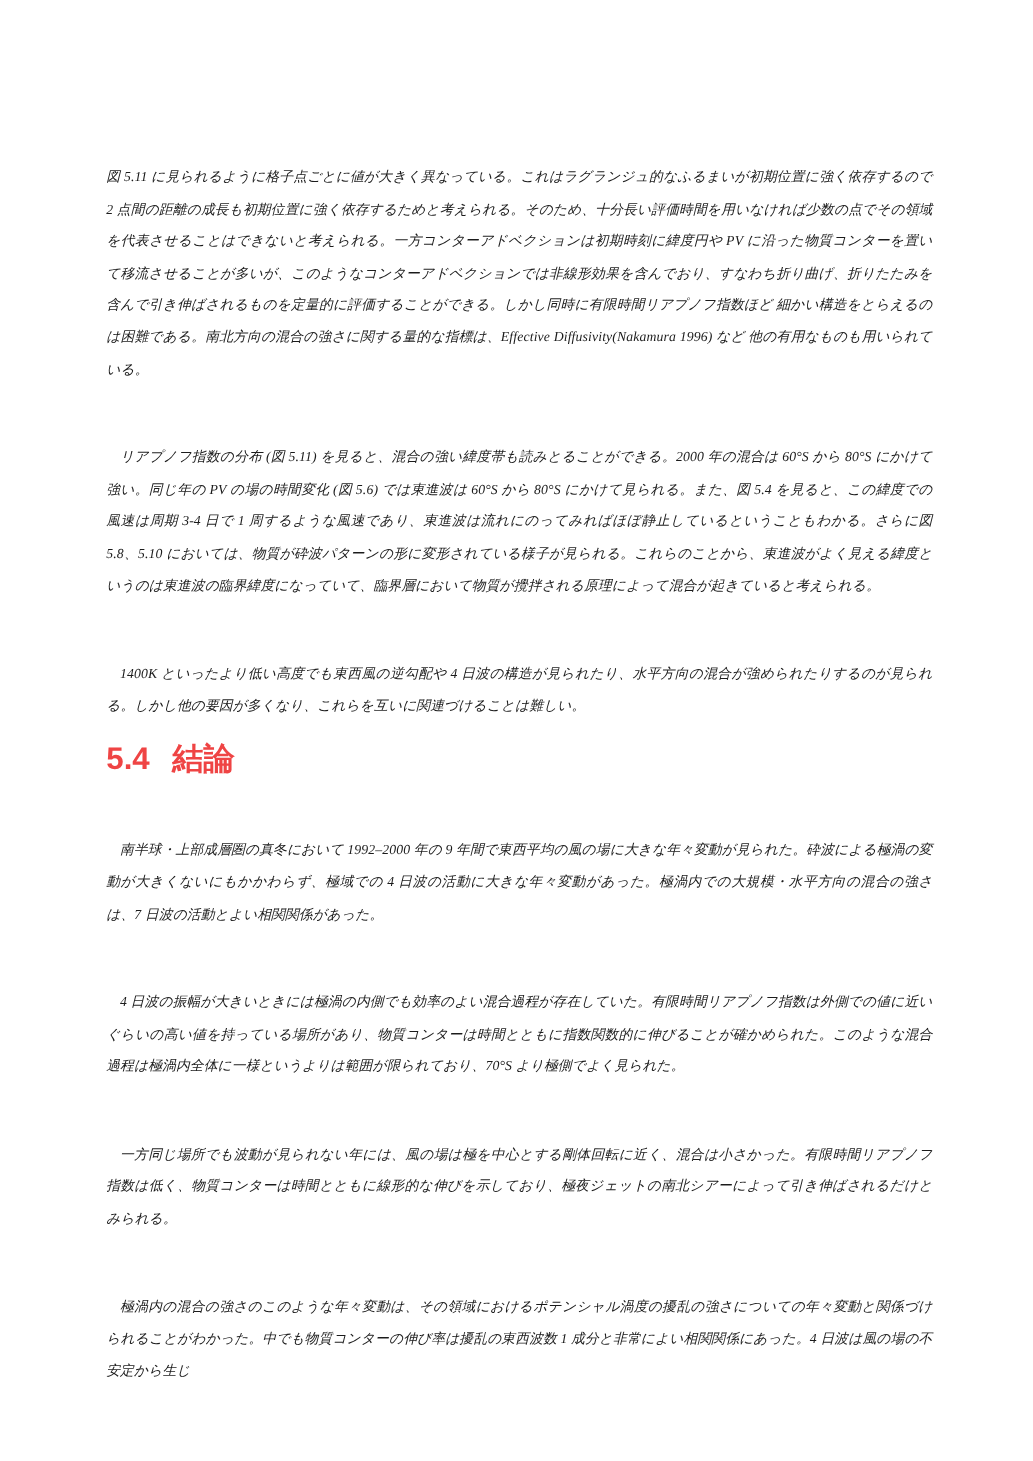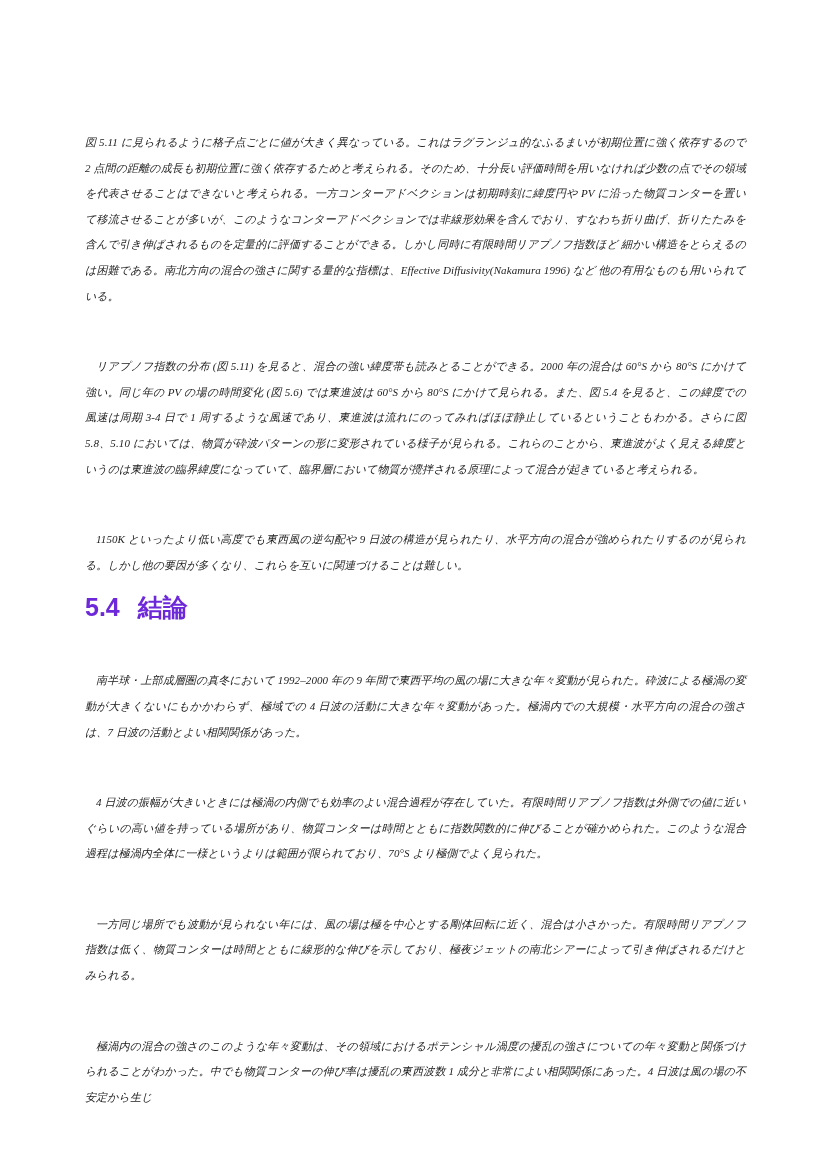--- a/index.html
+++ b/index.html
@@ -36,21 +36,21 @@
     margin-top: 45px;
   }
   .section-heading {
     display: flex;
     align-items: baseline;
     margin: 13px 0 24px 0;
     font-family: "Liberation Sans", "DejaVu Sans", sans-serif;
     font-weight: bold;
     font-size: 25px;
     line-height: 32px;
-    color: #6d28d9;
+    color: #ef4444;
   }
   .sec-num {
     margin-right: 18px;
   }
   .page-footer {
     position: absolute;
     left: 0;
     top: 1038px;
     width: 100%;
     text-align: center;
@@ -62,21 +62,21 @@
 </head>
 <body>
 
 <div class="page">
   <div class="text-block">
 
     <p class="para">図 5.11 に見られるように格子点ごとに値が大きく異なっている。これはラグランジュ的なふるまいが初期位置に強く依存するので 2 点間の距離の成長も初期位置に強く依存するためと考えられる。そのため、十分長い評価時間を用いなければ少数の点でその領域を代表させることはできないと考えられる。一方コンターアドベクションは初期時刻に緯度円や PV に沿った物質コンターを置いて移流させることが多いが、このようなコンターアドベクションでは非線形効果を含んでおり、すなわち折り曲げ、折りたたみを含んで引き伸ばされるものを定量的に評価することができる。しかし同時に有限時間リアプノフ指数ほど 細かい構造をとらえるのは困難である。南北方向の混合の強さに関する量的な指標は、Effective Diffusivity(Nakamura 1996) など 他の有用なものも用いられている。</p>
 
     <p class="para indent">リアプノフ指数の分布 (図 5.11) を見ると、混合の強い緯度帯も読みとることができる。2000 年の混合は 60°S から 80°S にかけて強い。同じ年の PV の場の時間変化 (図 5.6) では東進波は 60°S から 80°S にかけて見られる。また、図 5.4 を見ると、この緯度での風速は周期 3-4 日で 1 周するような風速であり、東進波は流れにのってみればほぼ静止しているということもわかる。さらに図 5.8、5.10 においては、物質が砕波パターンの形に変形されている様子が見られる。これらのことから、東進波がよく見える緯度というのは東進波の臨界緯度になっていて、臨界層において物質が攪拌される原理によって混合が起きていると考えられる。</p>
 
-    <p class="para indent">1150K といったより低い高度でも東西風の逆勾配や 9 日波の構造が見られたり、水平方向の混合が強められたりするのが見られる。しかし他の要因が多くなり、これらを互いに関連づけることは難しい。</p>
+    <p class="para indent">1400K といったより低い高度でも東西風の逆勾配や 4 日波の構造が見られたり、水平方向の混合が強められたりするのが見られる。しかし他の要因が多くなり、これらを互いに関連づけることは難しい。</p>
 
     <h2 class="section-heading">
       <span class="sec-num">5.4</span>
       <span class="sec-title">結論</span>
     </h2>
 
     <p class="para indent">南半球・上部成層圏の真冬において 1992–2000 年の 9 年間で東西平均の風の場に大きな年々変動が見られた。砕波による極渦の変動が大きくないにもかかわらず、極域での 4 日波の活動に大きな年々変動があった。極渦内での大規模・水平方向の混合の強さは、7 日波の活動とよい相関関係があった。</p>
 
     <p class="para indent">4 日波の振幅が大きいときには極渦の内側でも効率のよい混合過程が存在していた。有限時間リアプノフ指数は外側での値に近いぐらいの高い値を持っている場所があり、物質コンターは時間とともに指数関数的に伸びることが確かめられた。このような混合過程は極渦内全体に一様というよりは範囲が限られており、70°S より極側でよく見られた。</p>
 

